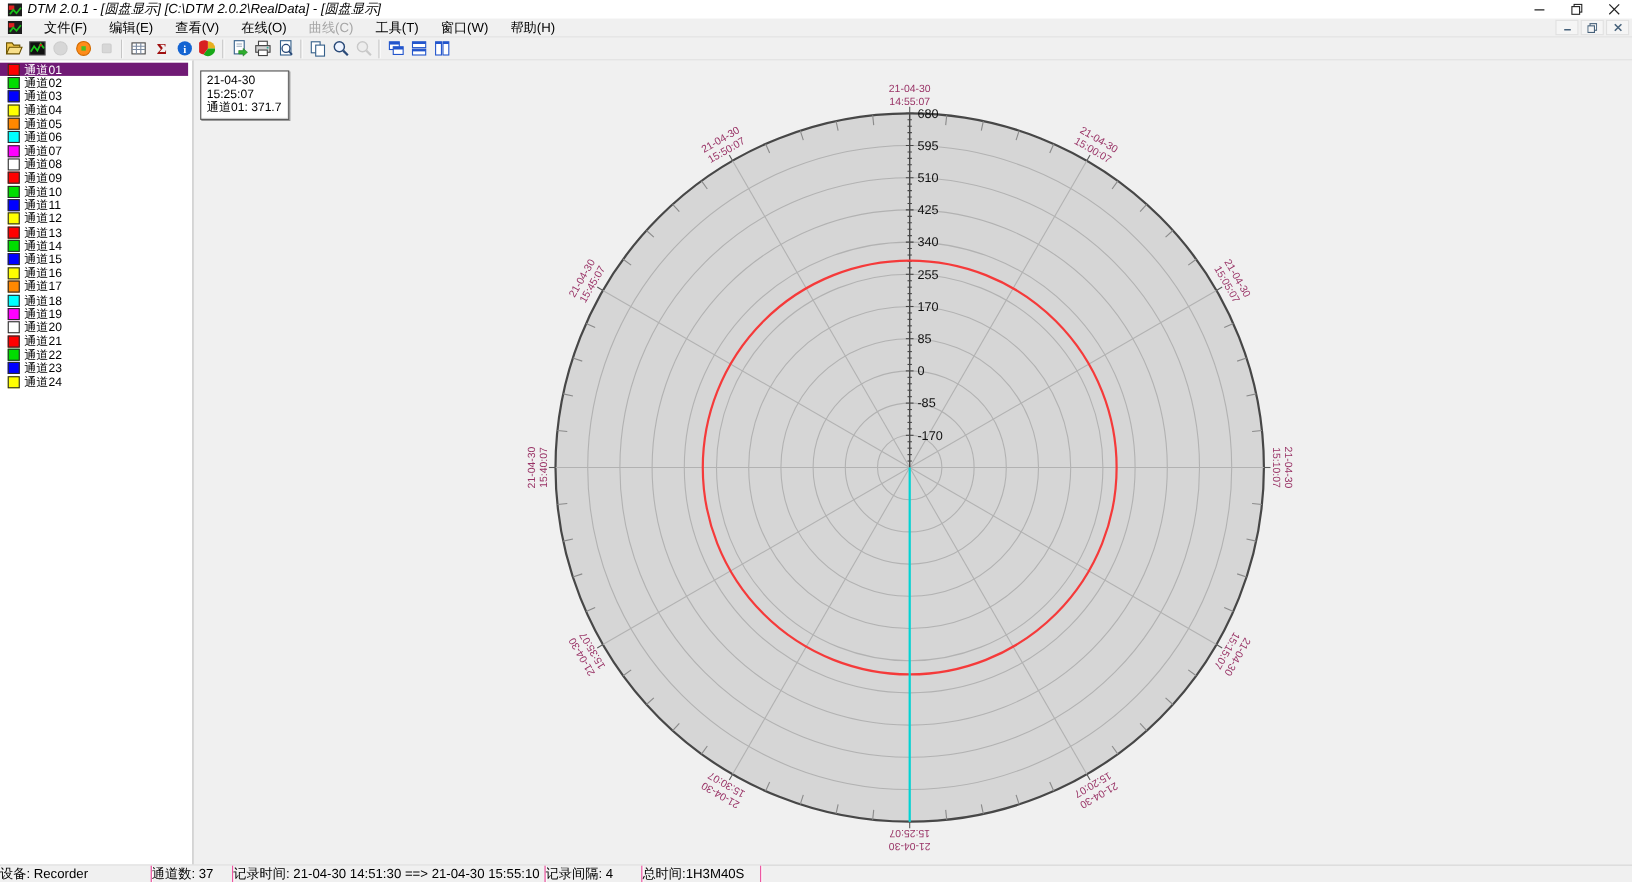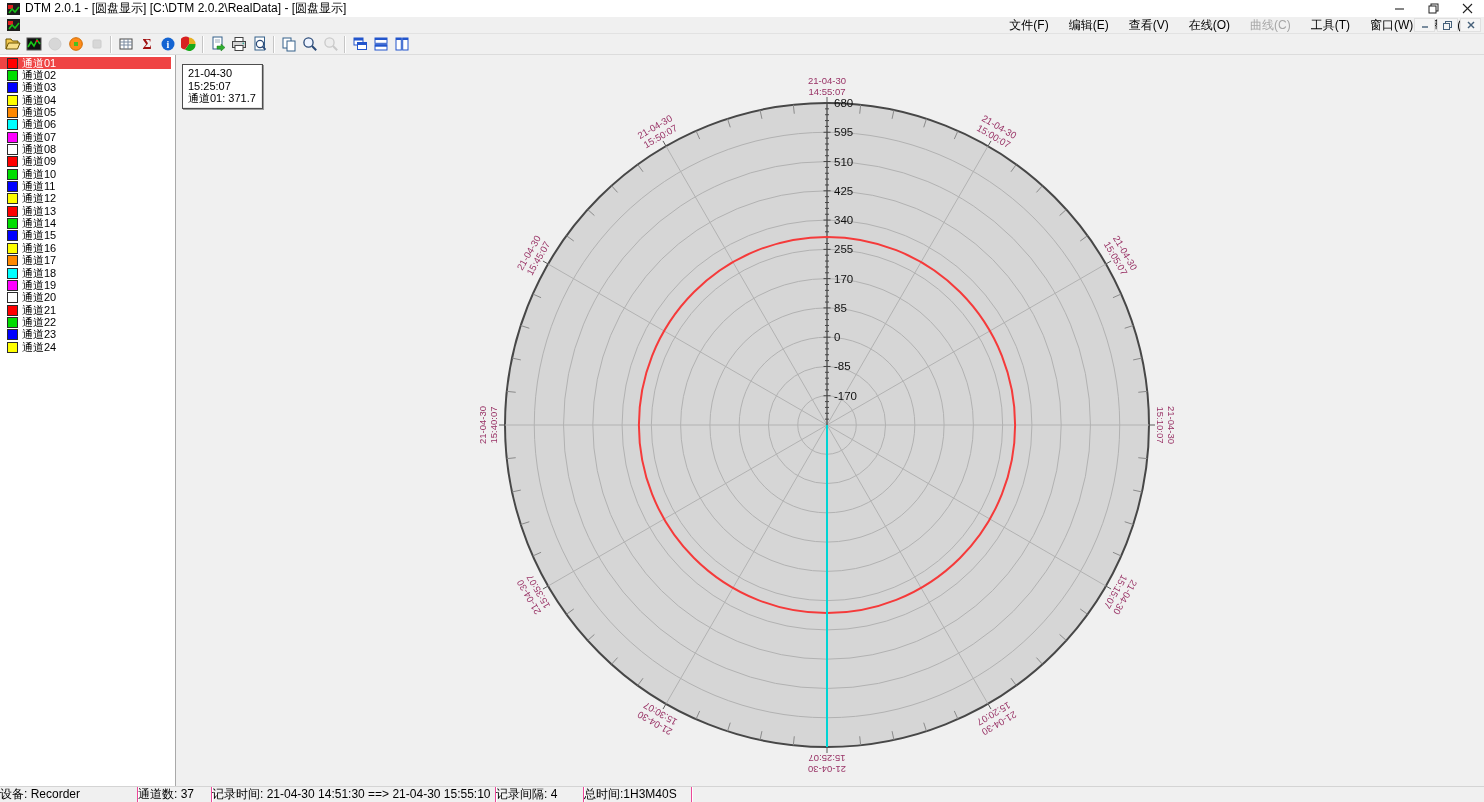--- a/index.html
+++ b/index.html
@@ -1,47 +1,47 @@
 <!DOCTYPE html>
 <html><head>
 <meta charset="utf-8">
 <style>
   * { margin:0; padding:0; box-sizing:border-box; }
   html,body { width:1484px; height:802px; overflow:hidden;
     font-family:"Liberation Sans","DejaVu Sans",sans-serif; background:#f0f0f0; }
 
   
   .titlebar { height:17px; background:#ffffff; display:flex; align-items:center;
-    font-size:12px; color:#000; position:relative; }
+    font-size:12px; color:#000; position:relative;font-style:italic; }
   .titlebar .app-icon { width:13px; height:12px; margin:0 5px 0 7px; }
   .win-controls { position:absolute; right:0; top:0; height:17px; display:flex; }
   .win-btn { width:34px; height:17px; display:flex; align-items:center; justify-content:center; }
 
   
   .menubar { height:17px; background:#f0f0f0; display:flex; align-items:center;
-    font-size:12px; border-bottom:1px solid #e2e2e2; position:relative;justify-content:space-between; }
+    font-size:12px; border-bottom:1px solid #e2e2e2; position:relative; }
   .menubar .mdi-icon { width:13px; height:12px; margin:0 10px 0 7px; }
   .menu-item { padding:1px 10px; color:#000; cursor:default; }
   .menu-item.disabled { color:#a6a6a6; }
   .mdi-controls { position:absolute; right:3px; top:1px; display:flex; gap:2px; }
   .mdi-btn { width:21px; height:14px; display:flex; align-items:center; justify-content:center;
     background:#f5f5f5; border:1px solid #e0e0e0; }
 
   
   .toolbar { height:21px; background:#f0f0f0; display:flex; align-items:center;
     border-bottom:1px solid #dcdcdc; padding-left:2px; }
   .tb-btn { width:21px; height:19px; display:flex; align-items:center; justify-content:center; }
   .tb-btn.disabled { opacity:.55; filter:grayscale(1); }
   .tb-sep { width:2px; height:17px; margin:0 3px; border-left:1px solid #c6c6c6; border-right:1px solid #ffffff; }
 
   
   .content { position:absolute; top:55px; left:0; right:0; bottom:16px; display:flex; }
   .sidebar { width:176px; background:#ffffff; border-right:1px solid #a9a9a9; padding-top:2px; overflow:hidden; }
   .ch-row { height:12.35px; display:flex; align-items:center; font-size:11px; color:#000; padding-left:7px; width:171px; }
-  .ch-row.selected { background:#ef4444; color:#ffffff; }
+  .ch-row.selected { background:#701a75; color:#ffffff; }
   .ch-swatch { width:11px; height:11px; border:1px solid #2b2b2b; margin-right:4px; flex:0 0 auto; }
 
   .chart-area { position:relative; flex:1; background:#f0f0f0; }
   .chart-area svg { position:absolute; left:0; top:0; }
 
   .tooltip { position:absolute; left:6px; top:9px; background:#ffffff;
     border:1px solid #4d4d4d; box-shadow:1px 1px 0 #9a9a9a, -1px -1px 0 #e8e8e8 inset;
     font-size:11px; line-height:12.5px; padding:2px 6px 3px 5px; color:#000; white-space:nowrap; }
 
   

